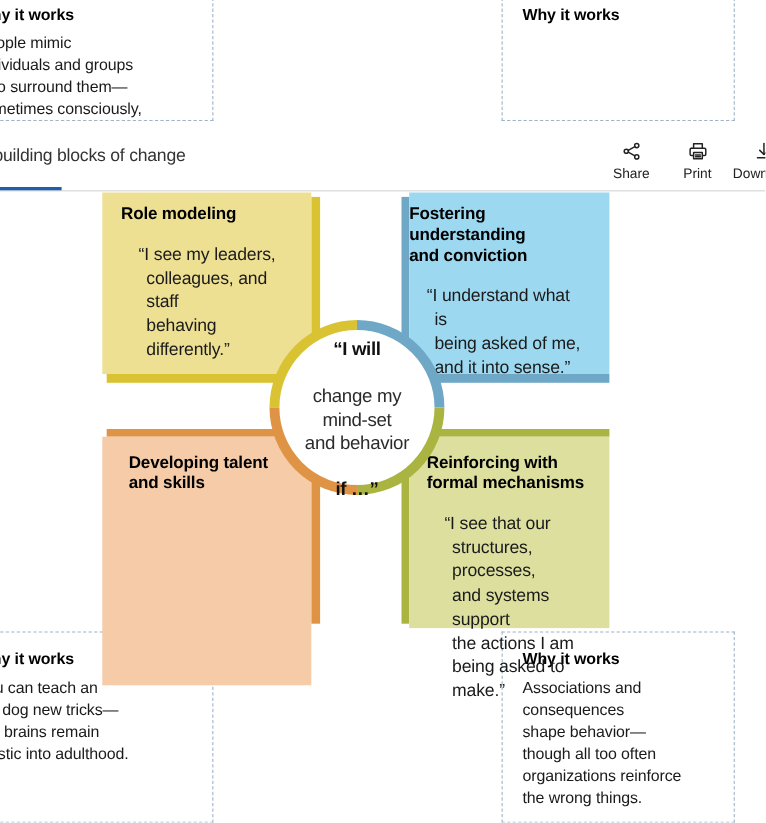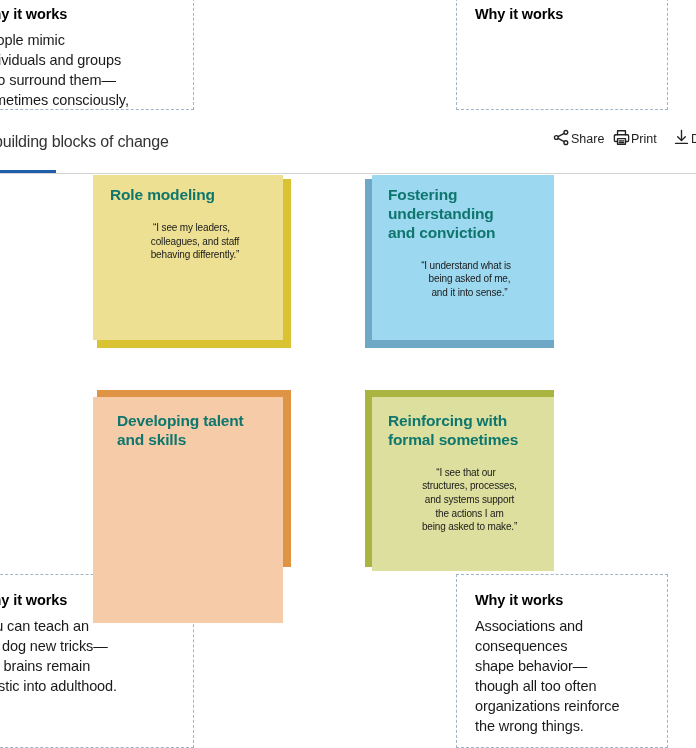--- a/index.html
+++ b/index.html
@@ -83,21 +83,21 @@
     position: absolute;
     left: 552px;
     top: 126px;
     display: flex;
     align-items: flex-start;
     gap: 16px;
   }
   .tool {
     width: 44px;
     display: flex;
-    flex-direction: row;
+    flex-direction: column;
     align-items: center;
     cursor: pointer;
     user-select: none;
   }
   .tool .glyph {
     height: 22px;
     display: flex;
     align-items: center;
     justify-content: center;
   }
@@ -112,45 +112,44 @@
   .quad {
     position: absolute;
     box-sizing: border-box;
   }
   .quad-shadow {
     position: absolute;
   }
   .quad-title {
     font-size: 15.5px;
     font-weight: bold;
-    color: #0f766e;
+    color: #000000;
     line-height: 1.22;
     margin: 0 0 5px 0;
     white-space: pre-line;
     letter-spacing: -0.15px;
   }
   .quad-quote {
-    font-size: 10px;
+    font-size: 16px;
     color: #1a1a1a;
     line-height: 1.36;
     margin: 16px;
     white-space: pre-line;
     text-indent: -7px;
     padding-left: 7px;
     letter-spacing: -0.15px;
-    text-align: center;
   }
 
   
   #quad-yellow      { left: 93px;  top: 175px; width: 190px; height: 165px; background: #EDE093; padding: 11px 10px 0 17px; }
   #shadow-yellow-r  { left: 283px; top: 179px; width: 8px;   height: 161px; background: #D9C333; }
   #shadow-yellow-b  { left: 97px;  top: 340px; width: 194px; height: 8px;   background: #D9C333; }
 
   
-  #quad-blue        { left: 372px; top: 175px; width: 182px; height: 165px; background: #9CD8F0; padding: 11px 10px 0 16px; }
+  #quad-blue        { left: 372px; top: 175px; width: 182px; height: 165px; background: #9CD8F0; padding: 11px 10px 0 0; }
   #shadow-blue-l    { left: 365px; top: 179px; width: 7px;   height: 161px; background: #6EA8C6; }
   #shadow-blue-b    { left: 365px; top: 340px; width: 189px; height: 8px;   background: #6EA8C6; }
 
   
   #quad-orange      { left: 93px;  top: 397px; width: 190px; height: 226px; background: #F5CBA8; padding: 15px 10px 0 24px; }
   #shadow-orange-t  { left: 97px;  top: 390px; width: 194px; height: 7px;   background: #DE9345; }
   #shadow-orange-r  { left: 283px; top: 390px; width: 8px;   height: 177px; background: #DE9345; }
 
   
   #quad-olive       { left: 372px; top: 397px; width: 182px; height: 174px; background: #DCDF9D; padding: 15px 10px 0 16px; }
@@ -290,22 +289,47 @@
   <div class="quad-shadow" id="shadow-orange-r"></div>
   <div class="quad" id="quad-orange">
     <p class="quad-title">Developing talent
 and skills</p>
   </div>
 
   <div class="quad-shadow" id="shadow-olive-t"></div>
   <div class="quad-shadow" id="shadow-olive-l"></div>
   <div class="quad" id="quad-olive">
     <p class="quad-title">Reinforcing with
-formal sometimes</p>
+formal mechanisms</p>
     <p class="quad-quote">“I see that our
 structures, processes,
 and systems support
 the actions I am
 being asked to make.”</p>
   </div>
 
+  <div id="center-wrap">
+    <svg id="center-ring" width="163" height="163" viewBox="0 0 163 163">
+      <circle cx="81.5" cy="81.5" r="75" fill="#ffffff"></circle>
+
+      <g fill="none" stroke-width="9">
+
+        <path d="M 81.5 6.5 A 75 75 0 0 0 6.5 81.5" stroke="#D9C333"></path>
+
+        <path d="M 81.5 6.5 A 75 75 0 0 1 156.5 81.5" stroke="#6EA8C6"></path>
+
+        <path d="M 156.5 81.5 A 75 75 0 0 1 81.5 156.5" stroke="#A9B540"></path>
+
+        <path d="M 81.5 156.5 A 75 75 0 0 1 6.5 81.5" stroke="#DE9345"></path>
+      </g>
+    </svg>
+    <div id="center-text">
+      <p>
+        <b>“I will</b><br>
+        <span>change my
+mind-set
+and behavior</span><br>
+        <b>if …”</b>
+      </p>
+    </div>
+  </div>
 
 </div>
 
 </body></html>

